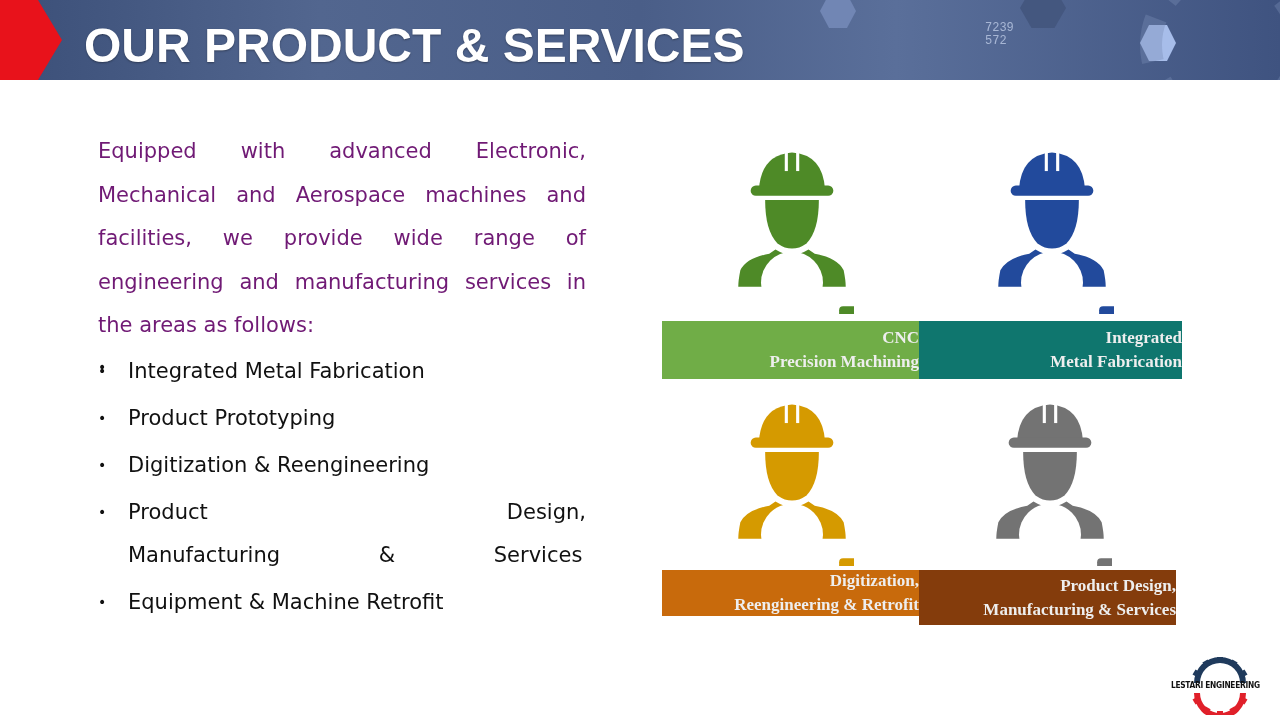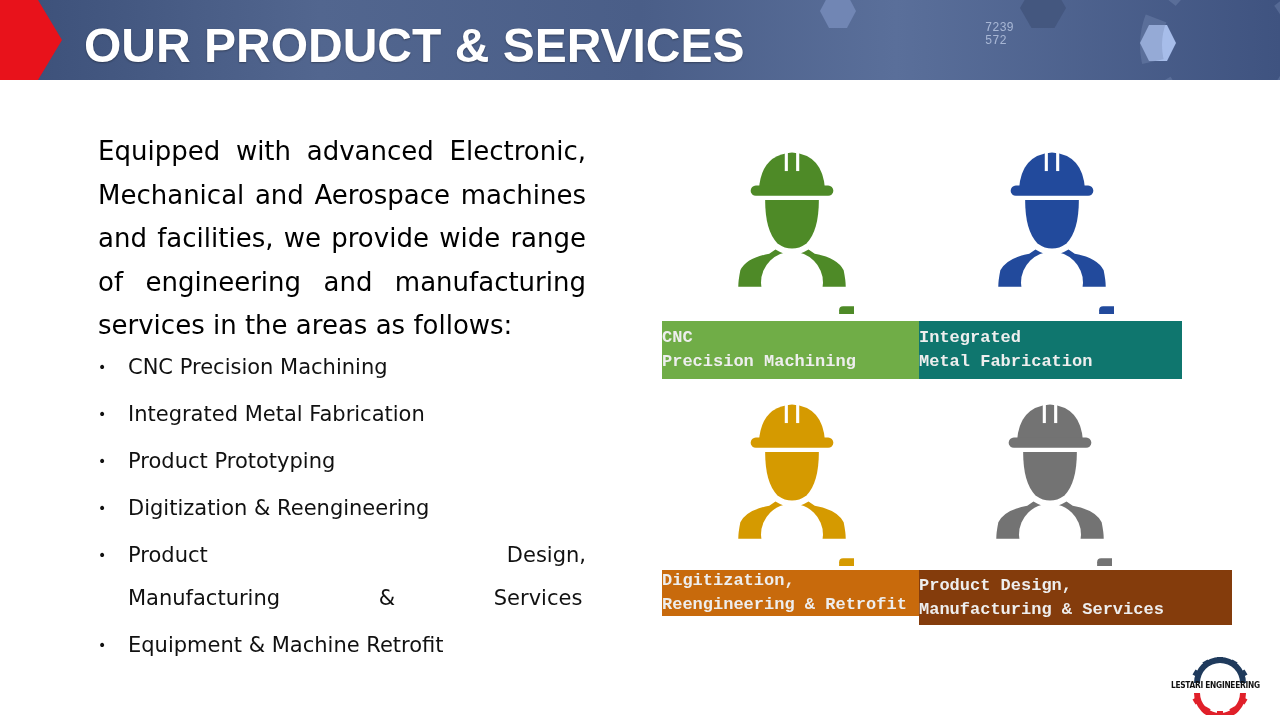--- a/index.html
+++ b/index.html
@@ -28,38 +28,38 @@
     clip-path: polygon(0 0, 38px 0, 62px 40px, 38px 80px, 0 80px);
   }
   .title {
     position: absolute; left: 84px; top: 18px; color: #ffffff; font-weight: bold;
     font-size: 48px; letter-spacing: 0px; font-family: "Liberation Sans", sans-serif;
     text-shadow: 0 1px 2px rgba(0,0,0,.35);
   }
 
   .intro {
     position: absolute; left: 98px; top: 130px; width: 488px;
-    font-family: "DejaVu Sans", sans-serif; font-size: 26px; line-height: 43.5px;
-    text-align: justify; color: #000000; font-weight: normal;
+    font-family: "DejaVu Sans", sans-serif; font-size: 21px; line-height: 43.5px;
+    text-align: justify; color: #701a75; font-weight: normal;
   }
   .services {
     position: absolute; left: 98px; top: 346px; width: 488px; list-style: none;
   }
   .services li {
     position: relative; padding-left: 30px; font-size: 21px; line-height: 43px;
     margin-bottom: 4px; text-align: justify; text-align-last: left; color: #111;
   }
   .services li .bullet {
     position: absolute; left: 0; top: 0; font-size: 14px; color: #111;
   }
   .icon-wrap { position: absolute; width: 130px; height: 170px; }
   .label {
     position: absolute; color: #eeeeee; font-weight: bold; font-size: 17px;
-    text-align: left; display: flex; flex-direction: column; justify-content: center;
-    line-height: 24px; font-family: Liberation Mono, monospace;
+    text-align: right; display: flex; flex-direction: column; justify-content: center;
+    line-height: 24px; font-family: Liberation Serif, serif;
   }
   .label span { display: block; white-space: nowrap; }
 
   .logo {
     position: absolute; left: 1168px; top: 655px; width: 100px; height: 60px; text-align: center;
   }
   .logo .text {
     position: absolute; left: 3px; top: 25px; font-size: 9px; font-weight: bold; color: #111;
     font-family: "DejaVu Sans Condensed", "DejaVu Sans", sans-serif; letter-spacing: -0.3px;
     white-space: nowrap; transform: scaleX(0.92); transform-origin: left;
@@ -77,21 +77,21 @@
     <div>572</div>
   </div>
   <div class="deco-gear"></div>
 </div>
 <div class="red-arrow"></div>
 <div class="title">OUR PRODUCT &amp; SERVICES</div>
 
 <p class="intro">Equipped with advanced Electronic, Mechanical and Aerospace machines and facilities, we provide wide range of engineering and manufacturing services in the areas as follows:</p>
 
 <ul class="services">
-  <li><span class="bullet">•</span><span>CNC Precision Machining</span></li>
+  <li><span class="bullet">•</span></li>
   <li><span class="bullet">•</span><span>Integrated Metal Fabrication</span></li>
   <li><span class="bullet">•</span><span>Product Prototyping</span></li>
   <li><span class="bullet">•</span><span>Digitization &amp; Reengineering</span></li>
   <li style="word-spacing:92px;"><span class="bullet">•</span><span>Product Design, Manufacturing &amp; Services</span></li>
   <li><span class="bullet">•</span><span>Equipment &amp; Machine Retrofit</span></li>
 </ul>
 
 <svg width="0" height="0" style="position:absolute">
   <defs>
     <symbol id="engineer" viewBox="0 0 120 160">
@@ -188,21 +188,21 @@
     <rect x="20" y="36" width="80" height="10" rx="5"></rect>
     <path d="M34 50 L86 50 Q86 80 74 92 Q60 102 46 92 Q34 80 34 50 Z"></path>
     <path d="M44 98 Q60 108 76 98 L82 102 Q104 106 110 118 Q112 128 112 134 L8 134 Q8 128 10 118 Q16 106 38 102 Z"></path>
     <circle cx="60" cy="130" r="30" fill="#fff"></circle>
     <g transform="translate(60,130) scale(0.95)">
         <use href="#gear"></use>
       </g>
     <circle cx="60" cy="130" r="9" fill="#fff"></circle>
   </svg>
 </div>
-<div class="label" style="left:919px;top:570px;width:313px;height:55px;background:#843c0c;">
+<div class="label" style="left:919px;top:570px;width:257px;height:55px;background:#843c0c;">
   <span>Product Design,</span>
   <span>Manufacturing &amp; Services</span>
 </div>
 
 <div class="logo">
   <svg width="100" height="60" viewBox="0 0 100 60">
     <g transform="translate(52,32)">
       <path d="M-26 -4 A26 26 0 0 1 26 -4 L20 -4 A20 20 0 0 0 -20 -4 Z" fill="#1f3a5c"></path>
       <g fill="#1f3a5c">
         <rect x="-3" y="-30" width="6" height="6"></rect>

